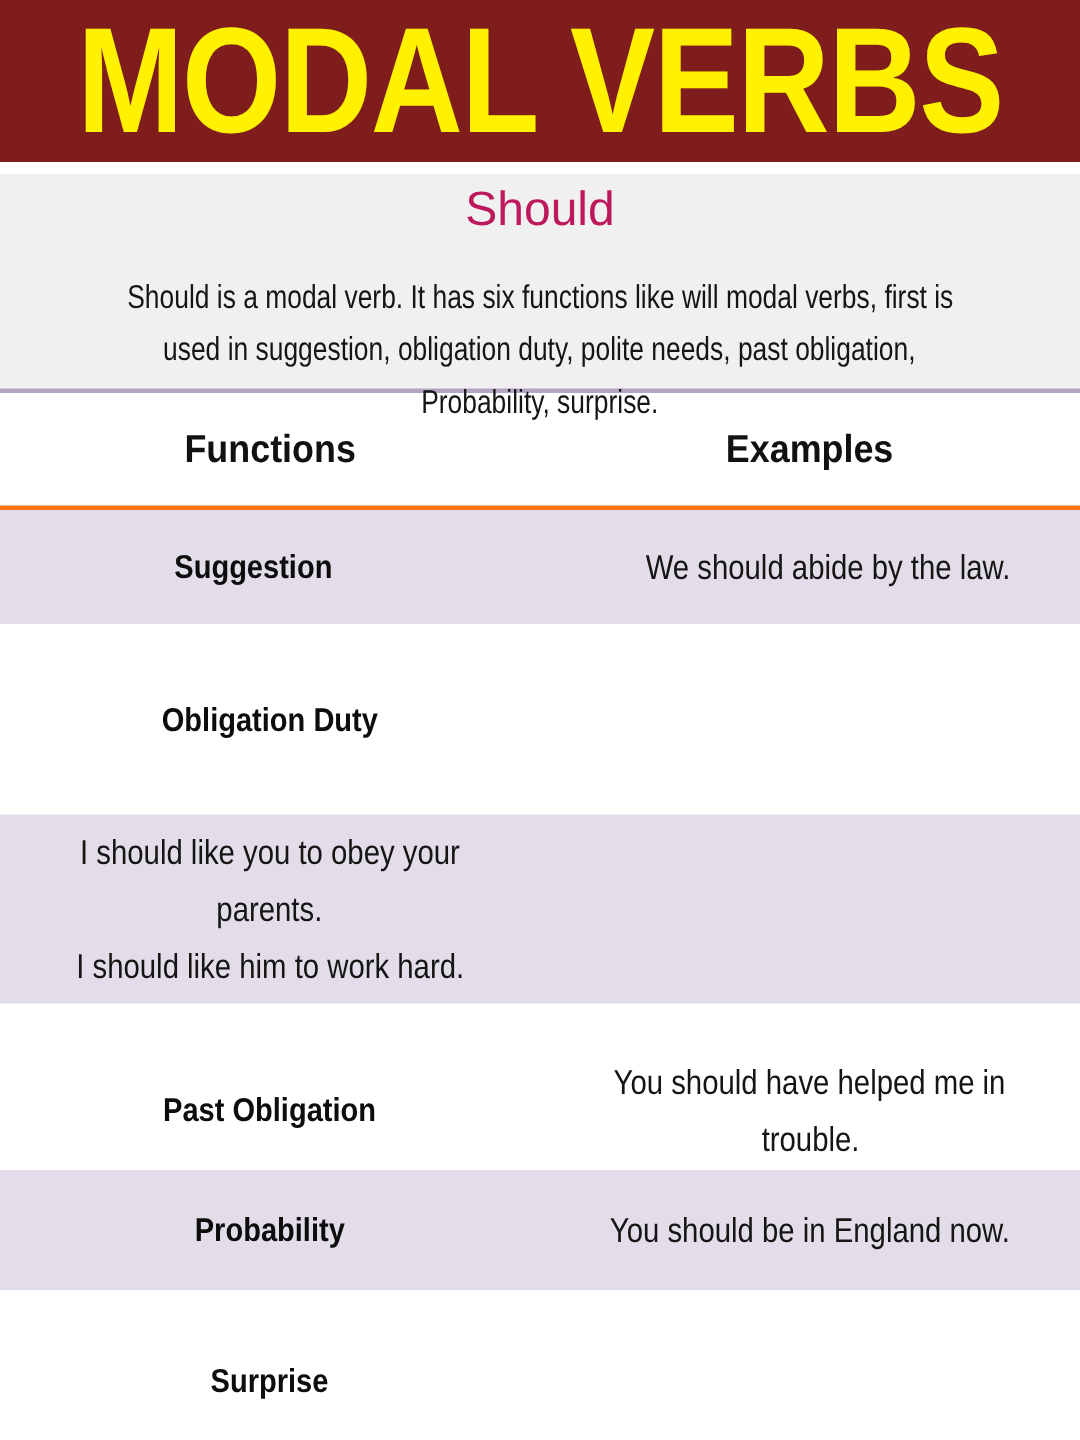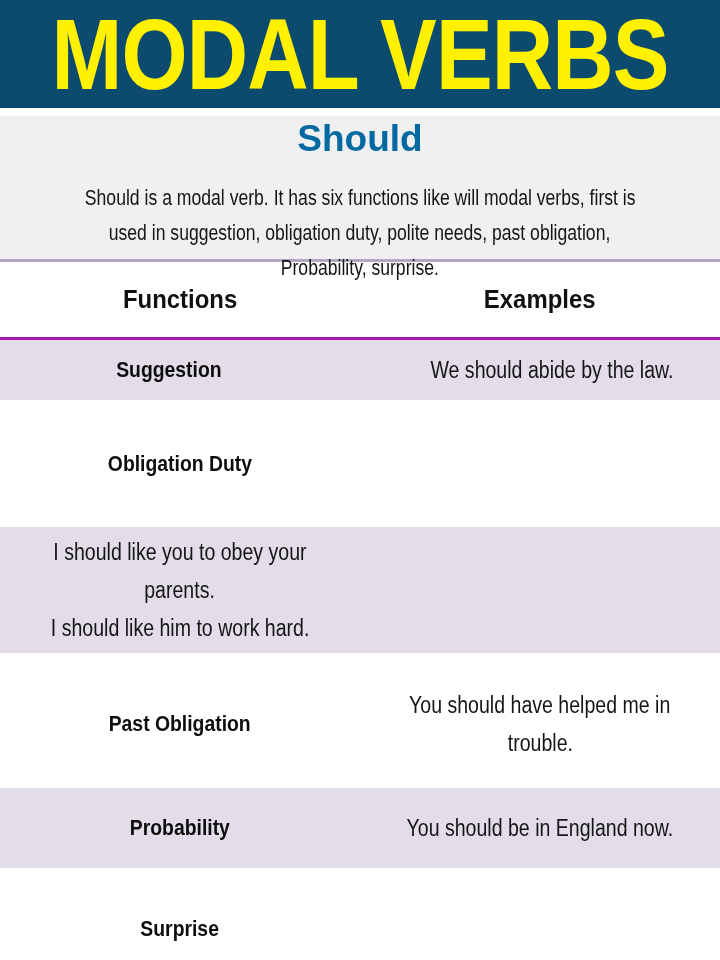--- a/index.html
+++ b/index.html
@@ -10,21 +10,21 @@
     height: 960px;
     background: #ffffff;
     font-family: "Liberation Sans", sans-serif;
     color: #111111;
     overflow: hidden;
   }
 
   
   .banner {
     height: 108px;
-    background: #0c4a6e;
+    background: #7f1d1d;
     display: flex;
     align-items: center;
     justify-content: center;
     margin-bottom: 8px;
   }
   .banner-title {
     color: #fff100;
     font-size: 100px;
     font-weight: bold;
     letter-spacing: -1px;
@@ -37,66 +37,66 @@
   .intro {
     height: 146px;
     background: #f1f0f1;
     border-bottom: 3px solid #b2a6c2;
     display: flex;
     flex-direction: column;
     align-items: center;
     padding-top: 5px;
   }
   .intro-title {
-    font-size: 37px;
-    font-weight: bold;
+    font-size: 32px;
+    font-weight: normal;
     line-height: 36px;
-    color: #0369a1;
+    color: #be185d;
   }
   .intro-lines {
     display: flex;
     flex-direction: column;
     align-items: center;
     margin-top: 23px;
   }
   .intro-line {
     font-size: 22px;
     line-height: 35px;
     white-space: nowrap;
     transform: scaleX(0.80);
     color: #151515;
   }
 
   
   .tbl { width: 720px; }
   .thead {
     height: 78px;
     background: #ffffff;
-    border-bottom: 3px solid #a21caf;
+    border-bottom: 3px solid #f97316;
     display: flex;
   }
   .th {
     width: 360px;
     display: flex;
     align-items: center;
     justify-content: center;
   }
   .th-label {
     font-size: 26px;
     font-weight: bold;
     white-space: nowrap;
     transform: scaleX(0.92);
   }
   .trow { display: flex; background: #ffffff; }
   .trow.stripe { background: #e2dde9; }
-  .r1 { height: 60px; gap: 46px; }
+  .r1 { height: 76px; gap: 46px; }
   .r2 { height: 127px; }
   .r3 { height: 126px; }
   .r4 { height: 80px; margin-top: 31px; }
-  .r5 { height: 80px; margin-top: 24px; }
+  .r5 { height: 80px; }
   .r6 { height: 121px; }
   .tbl-bottom-border { height: 3px; background: #b2a6c2; }
 
   .cell-fn {
     width: 360px;
     display: flex;
     align-items: center;
     justify-content: center;
   }
   .fn-label {

